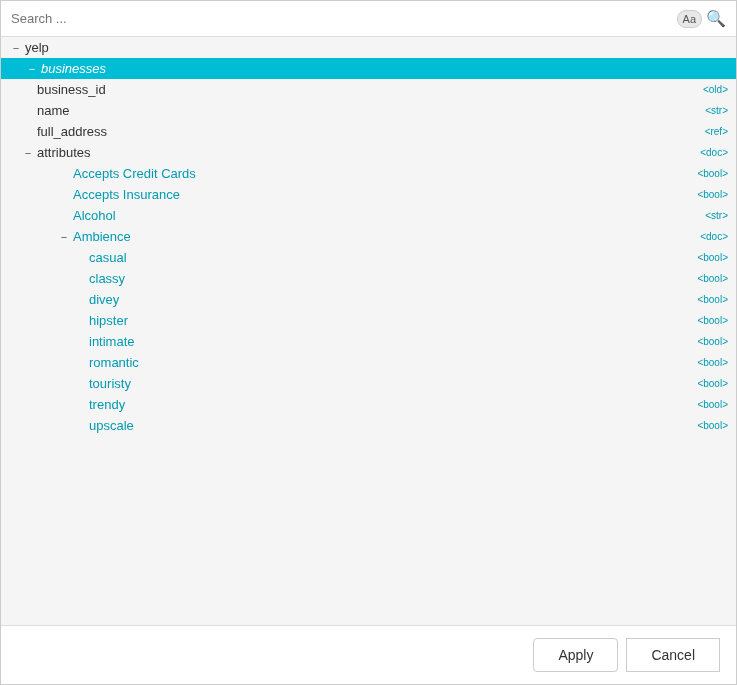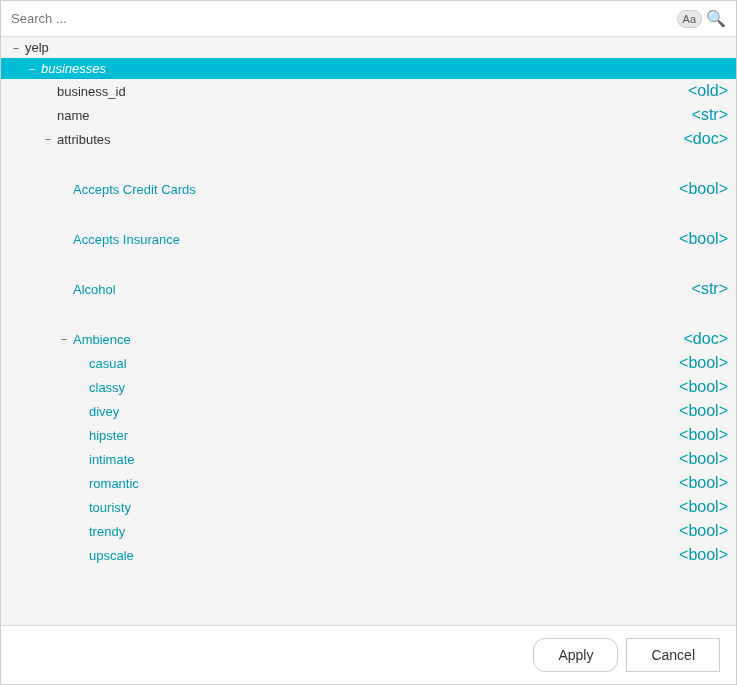--- a/index.html
+++ b/index.html
@@ -113,42 +113,42 @@
     }
     .tree-node.selected .node-label {
       color: #fff;
       font-style: italic;
     }
     .node-label.teal {
       color: #009ab0;
     }
     .type-tag {
       color: #009ab0;
-      font-size: 16px;
+      font-size: 10px;
     }
     .indent-1 { padding-left: 8px; }
     .indent-2 { padding-left: 24px; }
-    .indent-3 { padding-left: 40px; }
-    .indent-4 { padding-left: 56px; margin-top: 26px; }
+    .indent-3 { padding-left: 20px; }
+    .indent-4 { padding-left: 56px; }
     .indent-5 { padding-left: 72px; gap: 19px; }
     .dialog-footer {
       padding: 12px 16px;
       display: flex;
       justify-content: flex-end;
       gap: 8px;
       background: #fff;
       border-top: 1px solid #ddd;
     }
     .btn-apply {
       background: #fff;
       border: 1px solid #ccc;
       padding: 8px 24px;
       font-size: 14px;
       cursor: pointer;
-      border-radius: 12px;
+      border-radius: 4px;
       color: #333;
     }
     .btn-cancel {
       background: #fff;
       border: 1px solid #ccc;
       padding: 8px 24px;
       font-size: 14px;
       cursor: pointer;
       border-radius: 0;
       color: #333;
@@ -206,20 +206,27 @@
     </div>
 
     <div class="tree-node indent-3">
       <div class="node-left">
         <span class="toggle-icon"></span>
         <span class="node-label">name</span>
       </div>
       <span class="type-tag">&lt;str&gt;</span>
     </div>
 
+    <div class="tree-node indent-3">
+      <div class="node-left">
+        <span class="toggle-icon"></span>
+        <span class="node-label">full_address</span>
+      </div>
+      <span class="type-tag">&lt;ref&gt;</span>
+    </div>
 
     <div class="tree-node indent-3">
       <div class="node-left">
         <span class="toggle-icon">−</span>
         <span class="node-label">attributes</span>
       </div>
       <span class="type-tag">&lt;doc&gt;</span>
     </div>
 
     <div class="tree-node indent-4">

